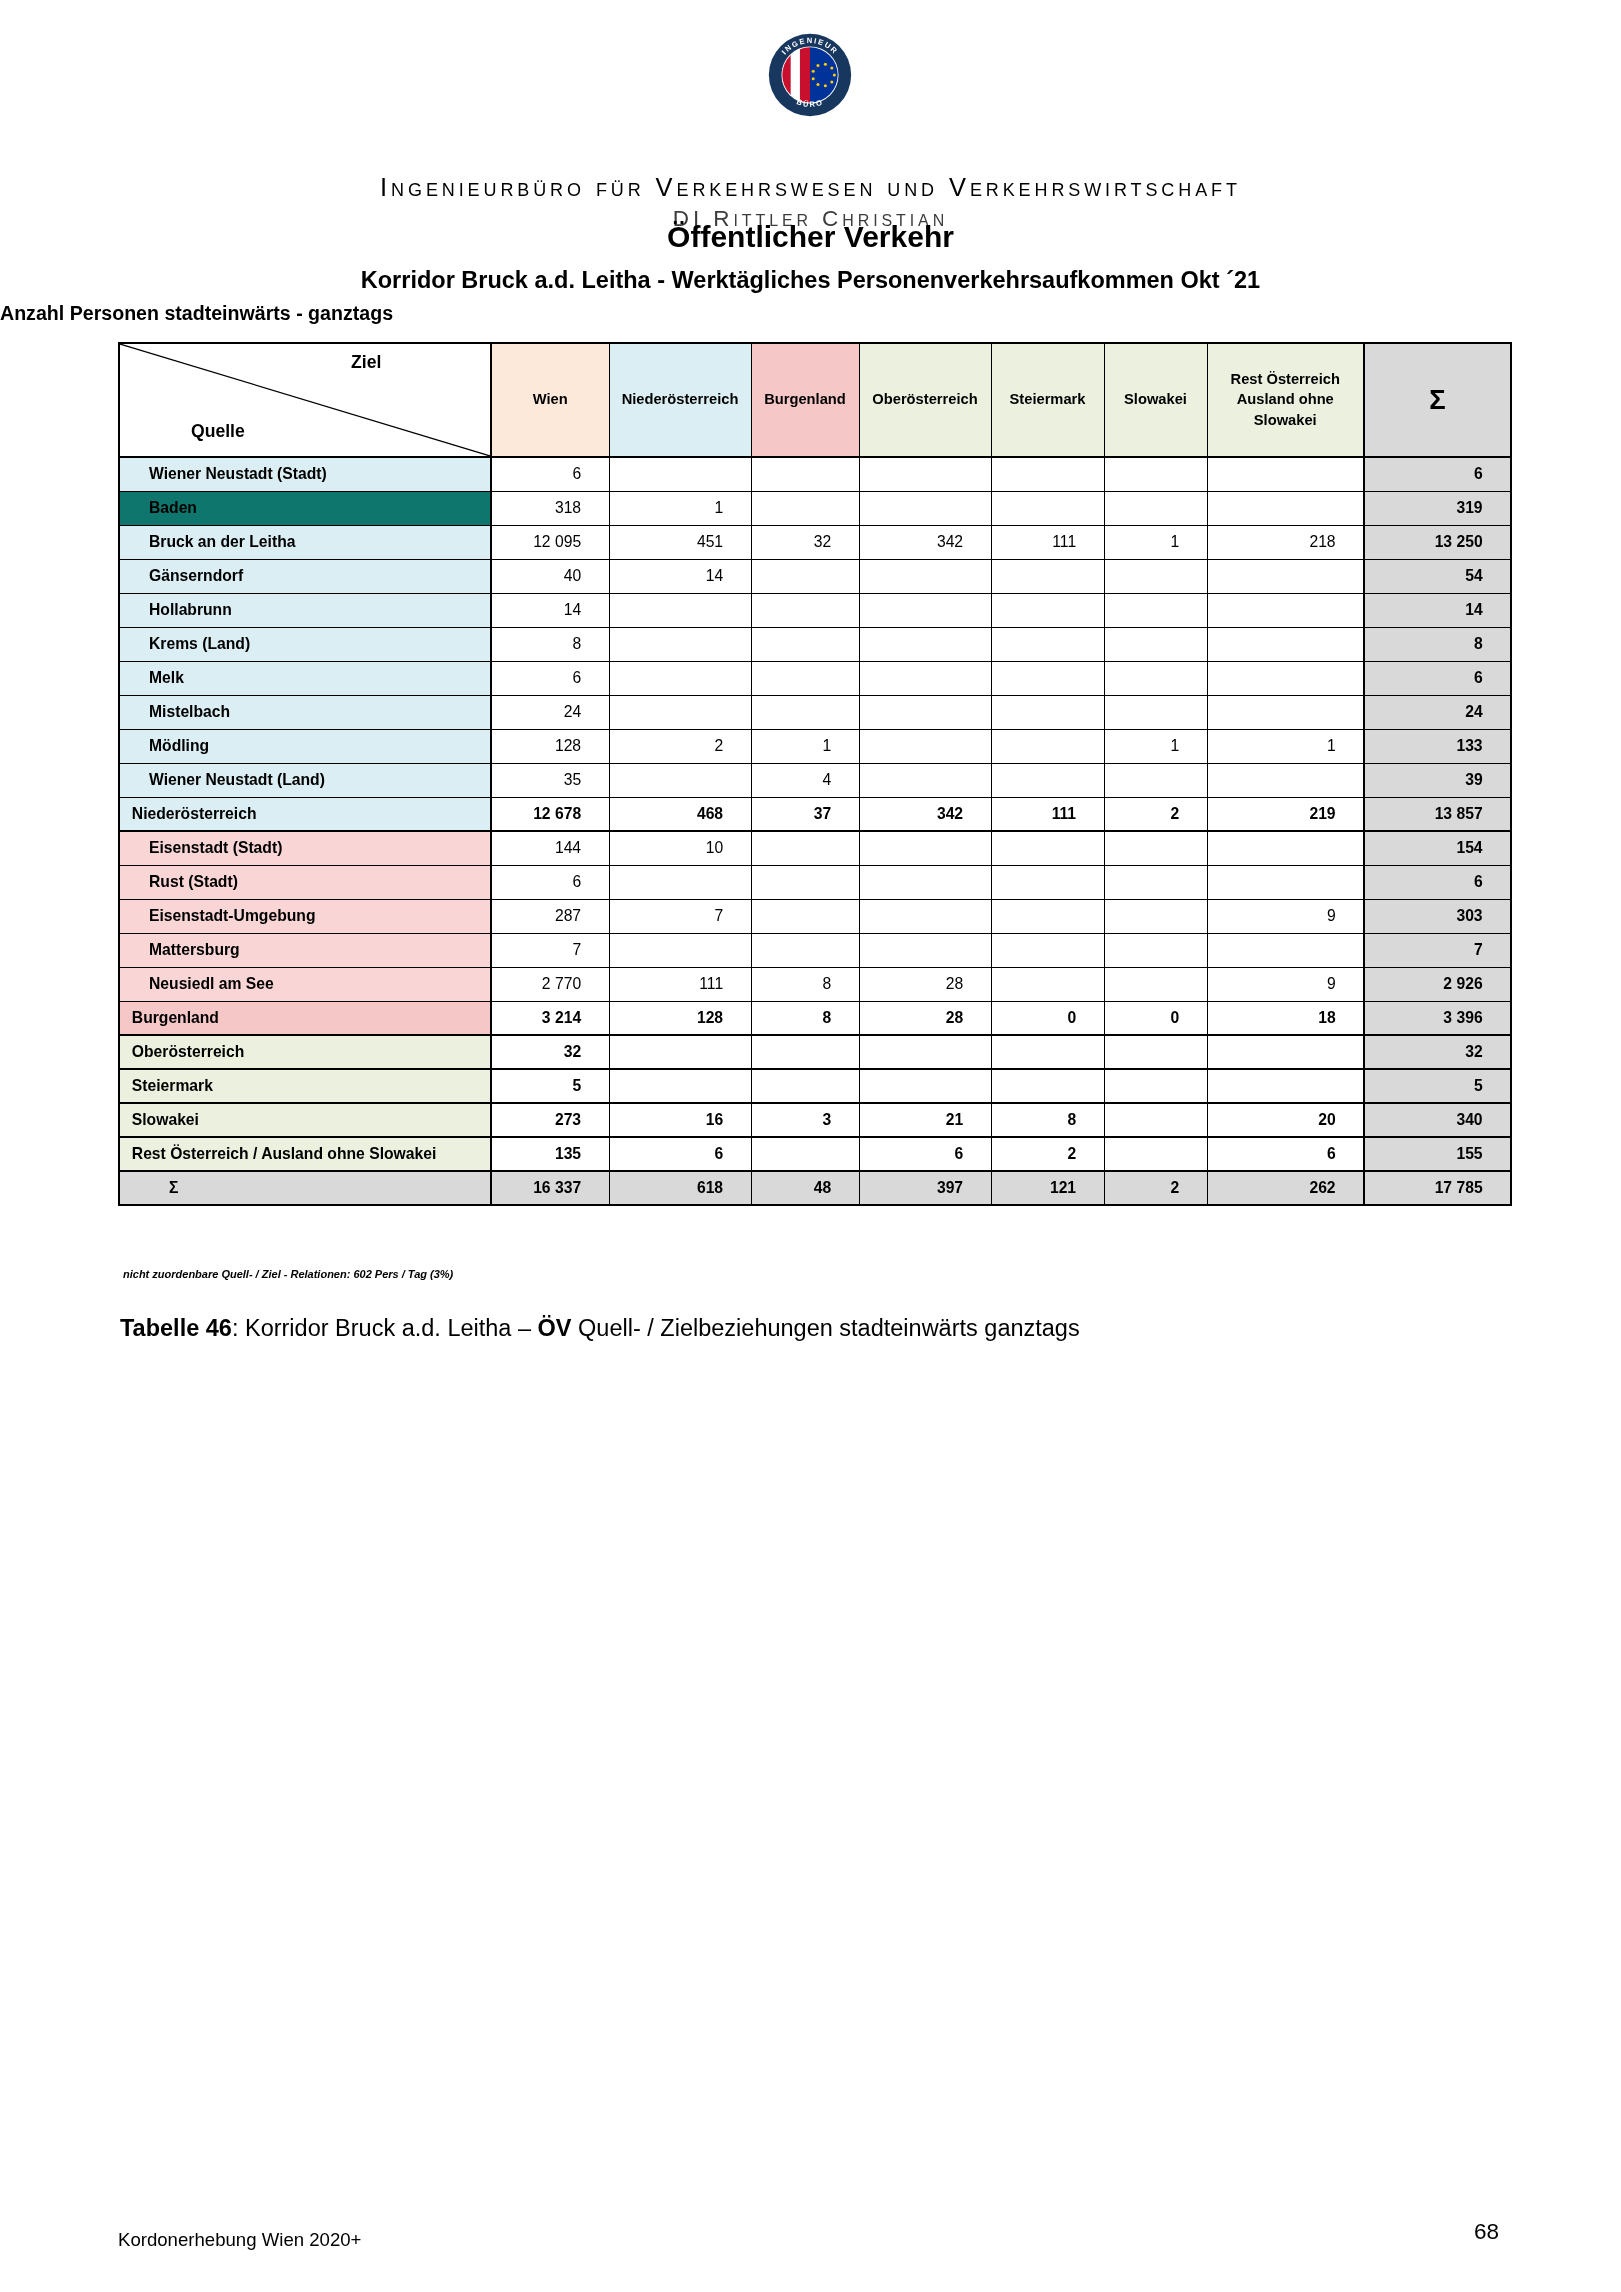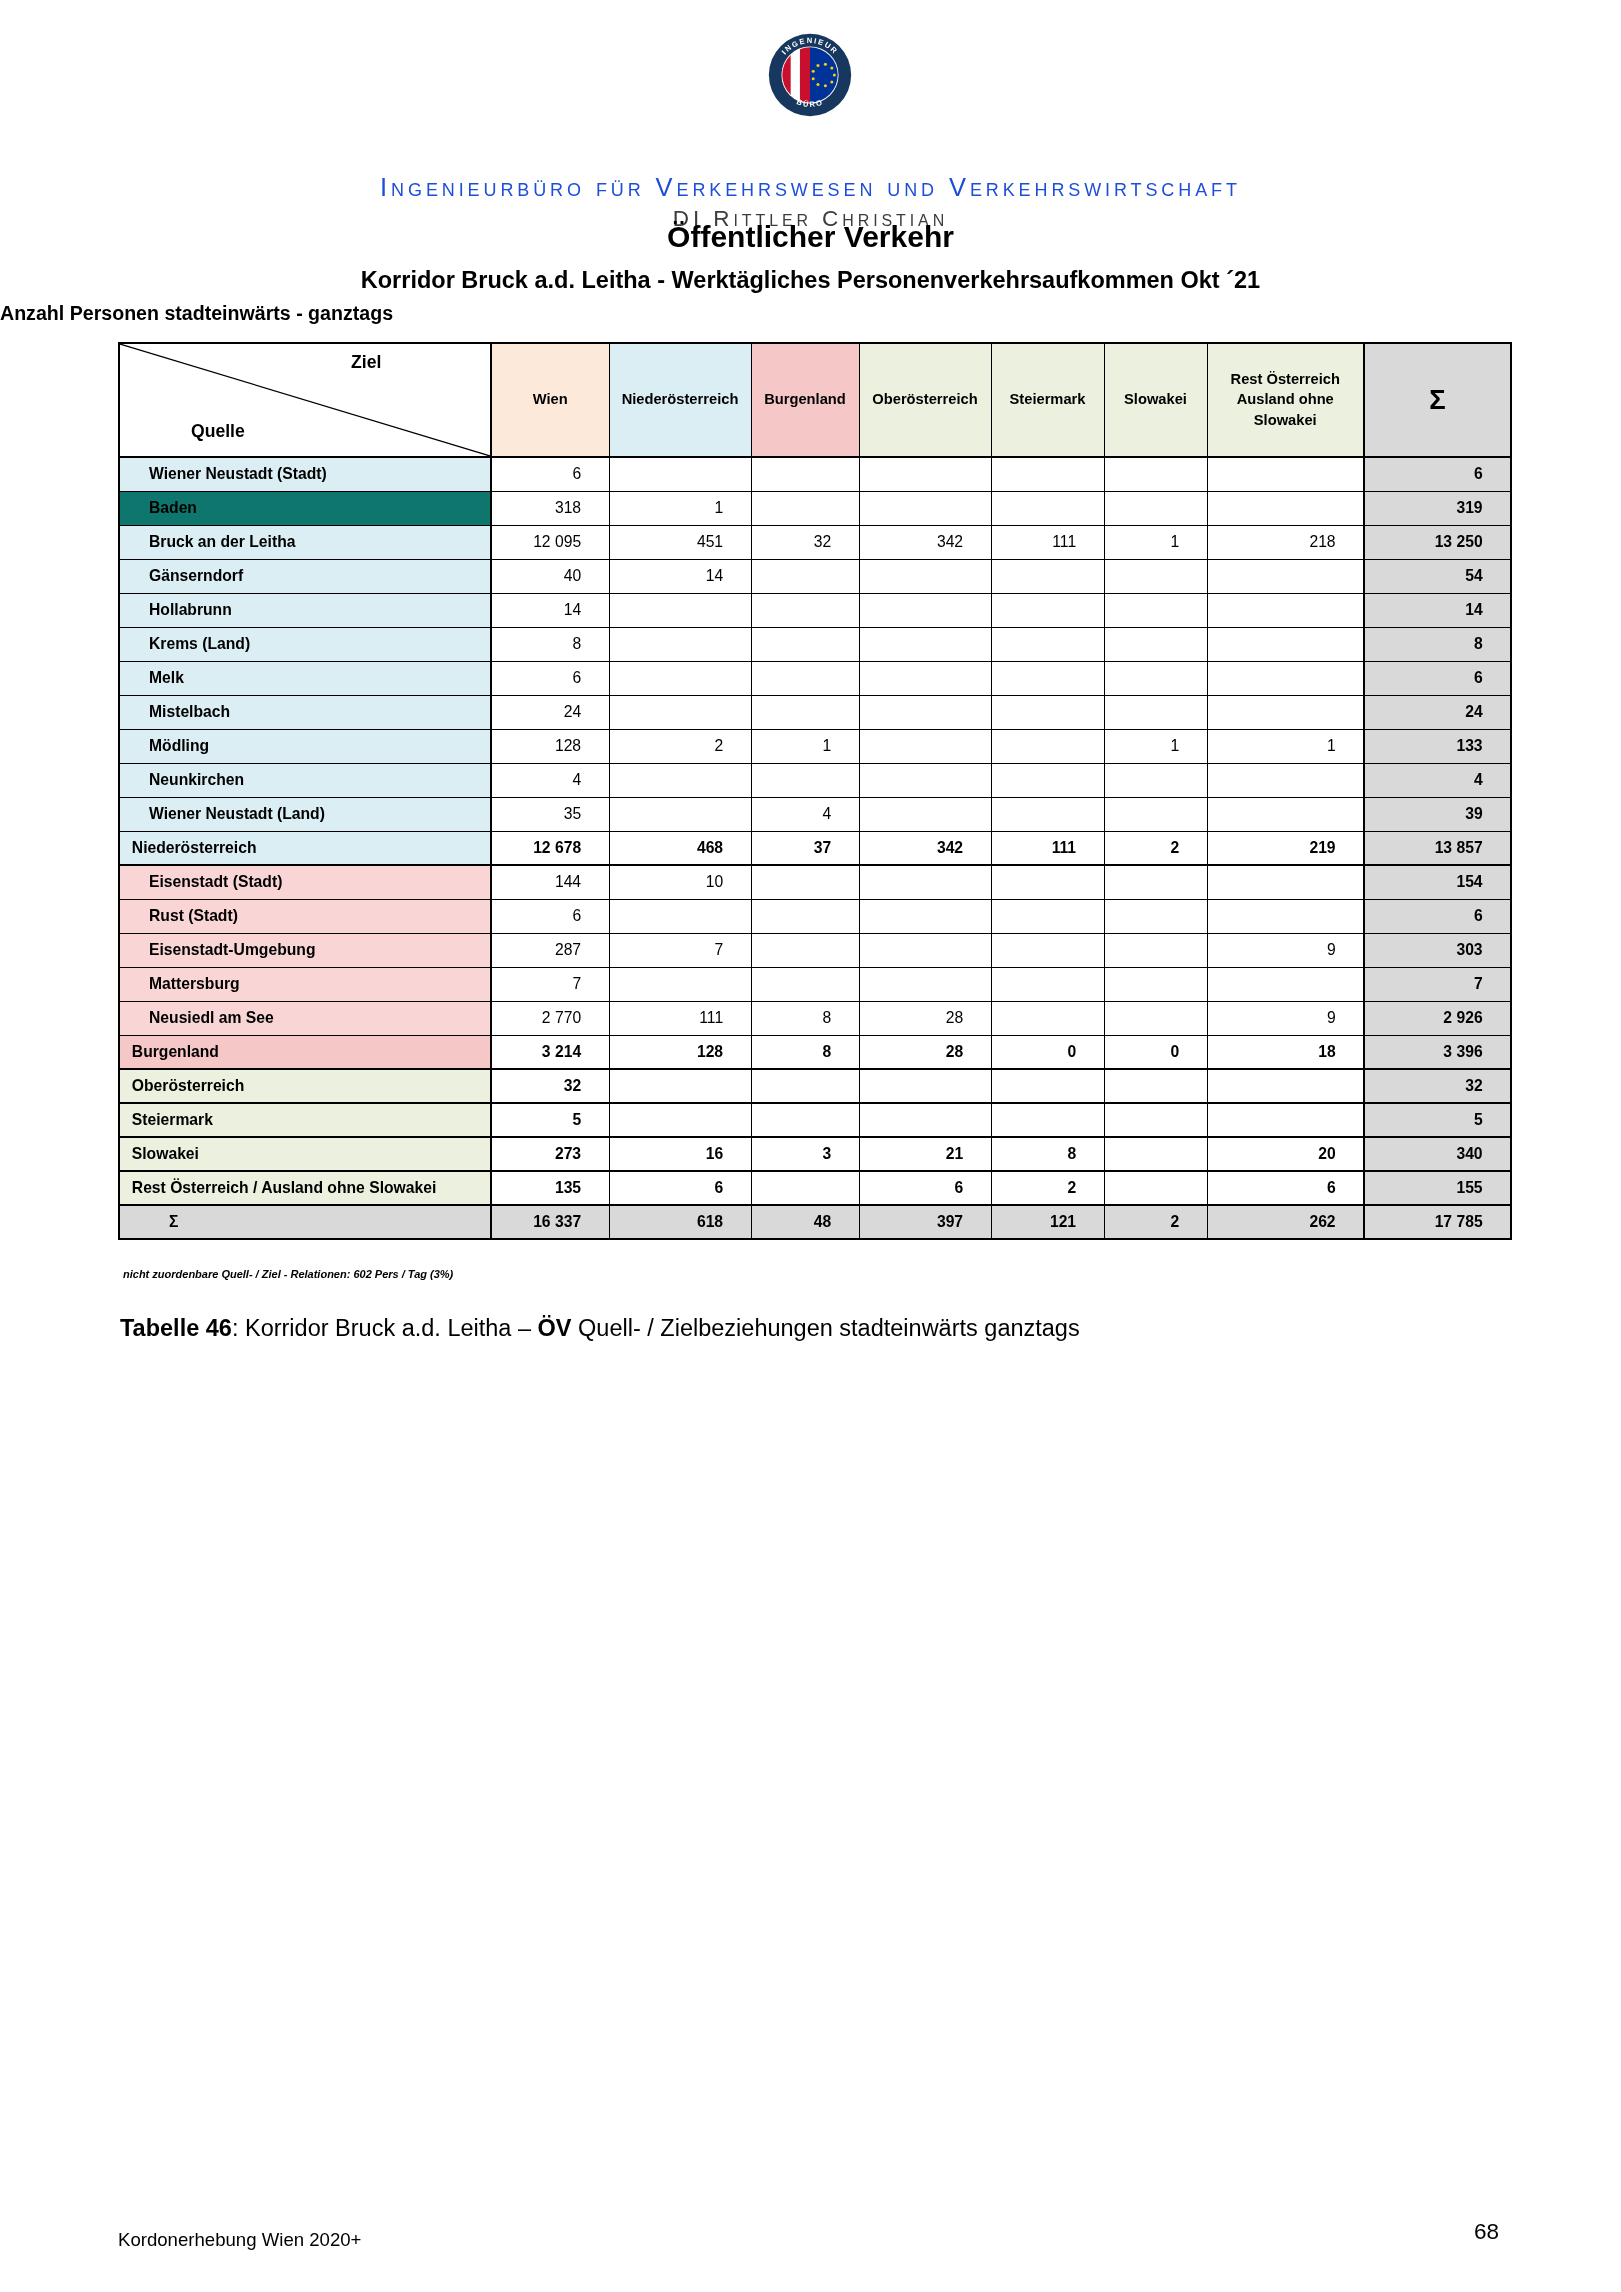--- a/index.html
+++ b/index.html
@@ -8,21 +8,21 @@
   body {
     width:1621px; height:2293px; position:relative; overflow:hidden;
     font-family:"Liberation Sans", sans-serif; color:#000;
   }
   .page { position:absolute; inset:0; }
 
   
   .logo { position:absolute; top:33px; left:768px; width:84px; height:84px; }
   .company-line1 {
     position:absolute; top:173px; left:0; width:100%; text-align:center;
-    font-variant:small-caps; letter-spacing:3.9px; font-size:25.5px; color:#1d4ed8;
+    font-variant:small-caps; letter-spacing:3.9px; font-size:25.5px; color:#000000;
   }
   .company-line2 {
     position:absolute; top:206px; left:0; width:100%; text-align:center;
     font-variant:small-caps; letter-spacing:3.9px; font-size:22.5px; color:#3c3c3c;
   }
 
   
   .title-main { position:absolute; top:220px; left:0; width:100%; text-align:center; font-size:30px; font-weight:bold; }
   .title-sub  { position:absolute; top:267px; left:0; width:100%; text-align:center; font-size:23.5px; font-weight:bold; }
   .title-sub2 { position:absolute; top:302px; left:0; width:100%; text-align:left; font-size:19.6px; font-weight:bold; }
@@ -283,31 +283,20 @@
           <td class="val dbl-left">128</td>
           <td class="val">2</td>
           <td class="val">1</td>
           <td class="val"></td>
           <td class="val"></td>
           <td class="val">1</td>
           <td class="val">1</td>
           <td class="val dbl-left sum-col">133</td>
         </tr>
         <tr class="r-noe">
-          <td class="label-cell muni-label" style="background: rgb(218, 238, 243);">Neunkirchen</td>
-          <td class="val dbl-left">4</td>
-          <td class="val"></td>
-          <td class="val"></td>
-          <td class="val"></td>
-          <td class="val"></td>
-          <td class="val"></td>
-          <td class="val"></td>
-          <td class="val dbl-left sum-col">4</td>
-        </tr>
-        <tr class="r-noe">
           <td class="label-cell muni-label" style="background: rgb(218, 238, 243);">Wiener Neustadt (Land)</td>
           <td class="val dbl-left">35</td>
           <td class="val"></td>
           <td class="val">4</td>
           <td class="val"></td>
           <td class="val"></td>
           <td class="val"></td>
           <td class="val"></td>
           <td class="val dbl-left sum-col">39</td>
         </tr>

